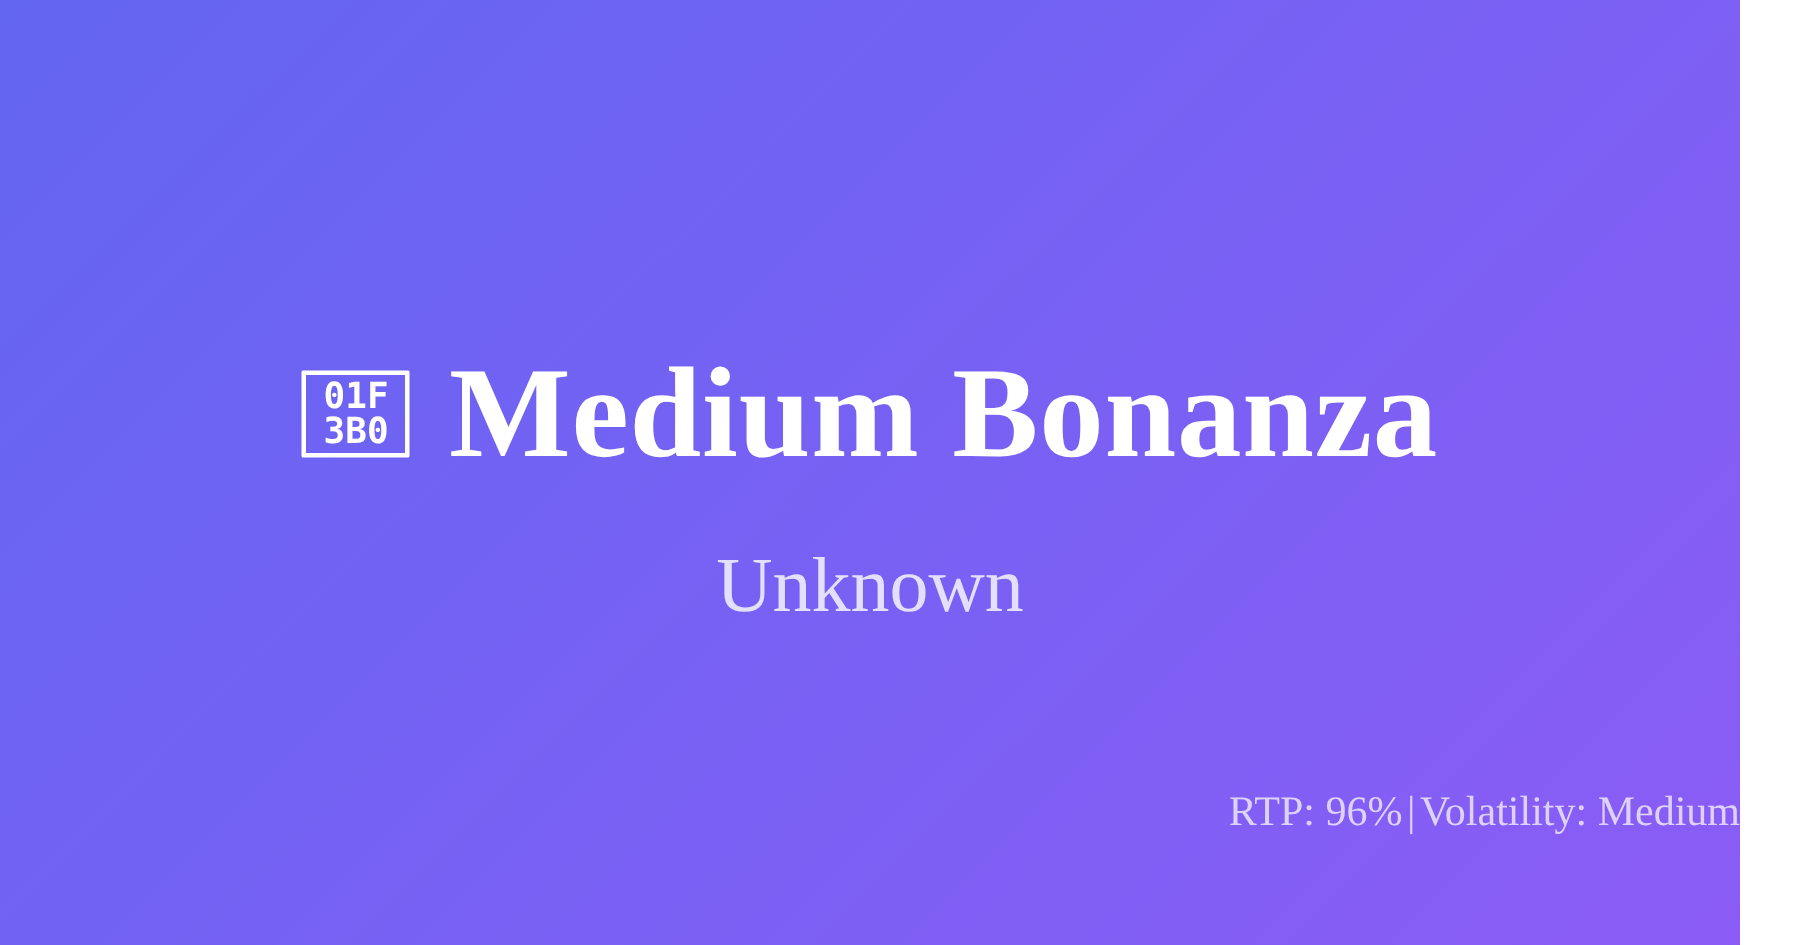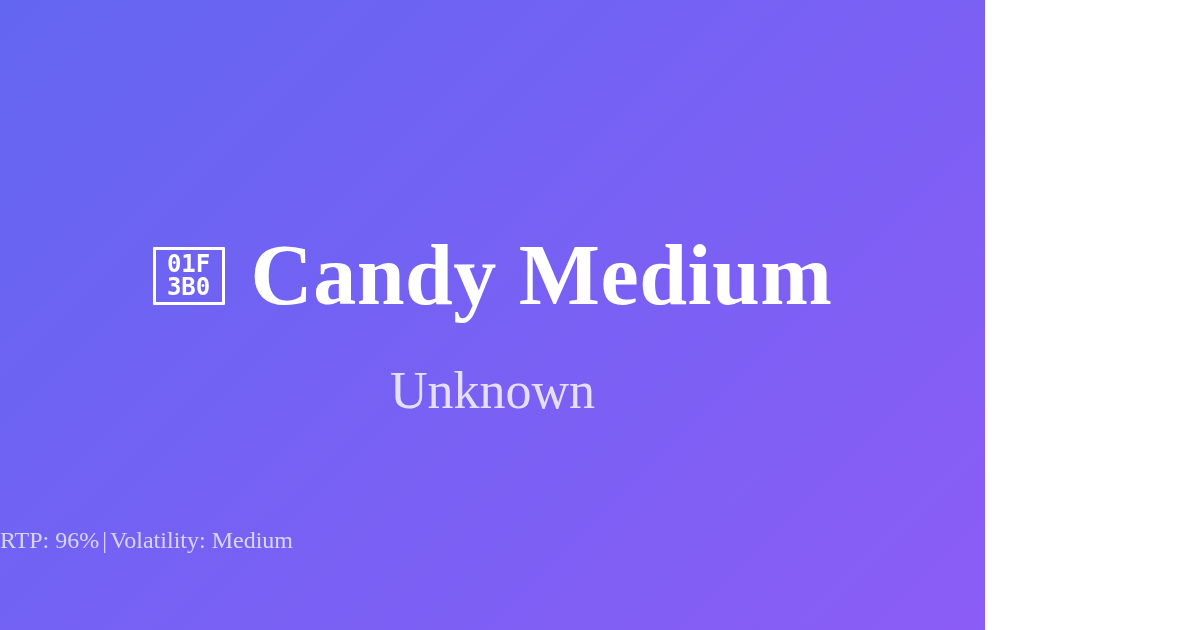--- a/index.html
+++ b/index.html
@@ -10,21 +10,21 @@
   body {
     width: 1200px;
     height: 630px;
     overflow: hidden;
     font-family: "Liberation Serif", "DejaVu Serif", serif;
     -webkit-font-smoothing: antialiased;
   }
 
   .og-card {
     position: relative;
-    width: 985px;
+    width: 1160px;
     height: 630px;
     box-sizing: border-box;
     display: flex;
     flex-direction: column;
     align-items: center;
     overflow: hidden;
     text-decoration: underline;
   }
 
   
@@ -95,23 +95,23 @@
     margin: 0;
   }
 
   
 
   .game-stats {
     position: absolute;
     left: 0;
     right: 0;
     top: 528px;
-    text-align: left;
+    text-align: right;
     font-family: "Liberation Serif", "DejaVu Serif", serif;
-    font-size: 24px;
+    font-size: 28px;
     font-weight: 400;
     line-height: 1;
     color: rgba(255, 255, 255, 0.72);
     margin: 0;
     white-space: nowrap;
   }
 
   .game-stats .stat-sep {
     padding: 0 3px;
   }
@@ -121,21 +121,21 @@
 
 <div class="og-card" style="background: linear-gradient(135deg, rgb(99, 102, 241) 0%, rgb(139, 92, 246) 100%);">
 
   <div class="title-row">
 
     <span class="tofu-glyph">
       <span class="tofu-row">01F</span>
       <span class="tofu-row">3B0</span>
     </span>
 
-    <h1 class="game-title">Candy Medium</h1>
+    <h1 class="game-title">Medium Bonanza</h1>
 
   </div>
 
   <p class="game-subtitle">Unknown</p>
 
   <p class="game-stats">
     <span>RTP:</span><span>&nbsp;</span><span>96%</span><span class="stat-sep">|</span><span>Volatility:</span><span>&nbsp;</span><span>Medium</span>
   </p>
 
 </div>

